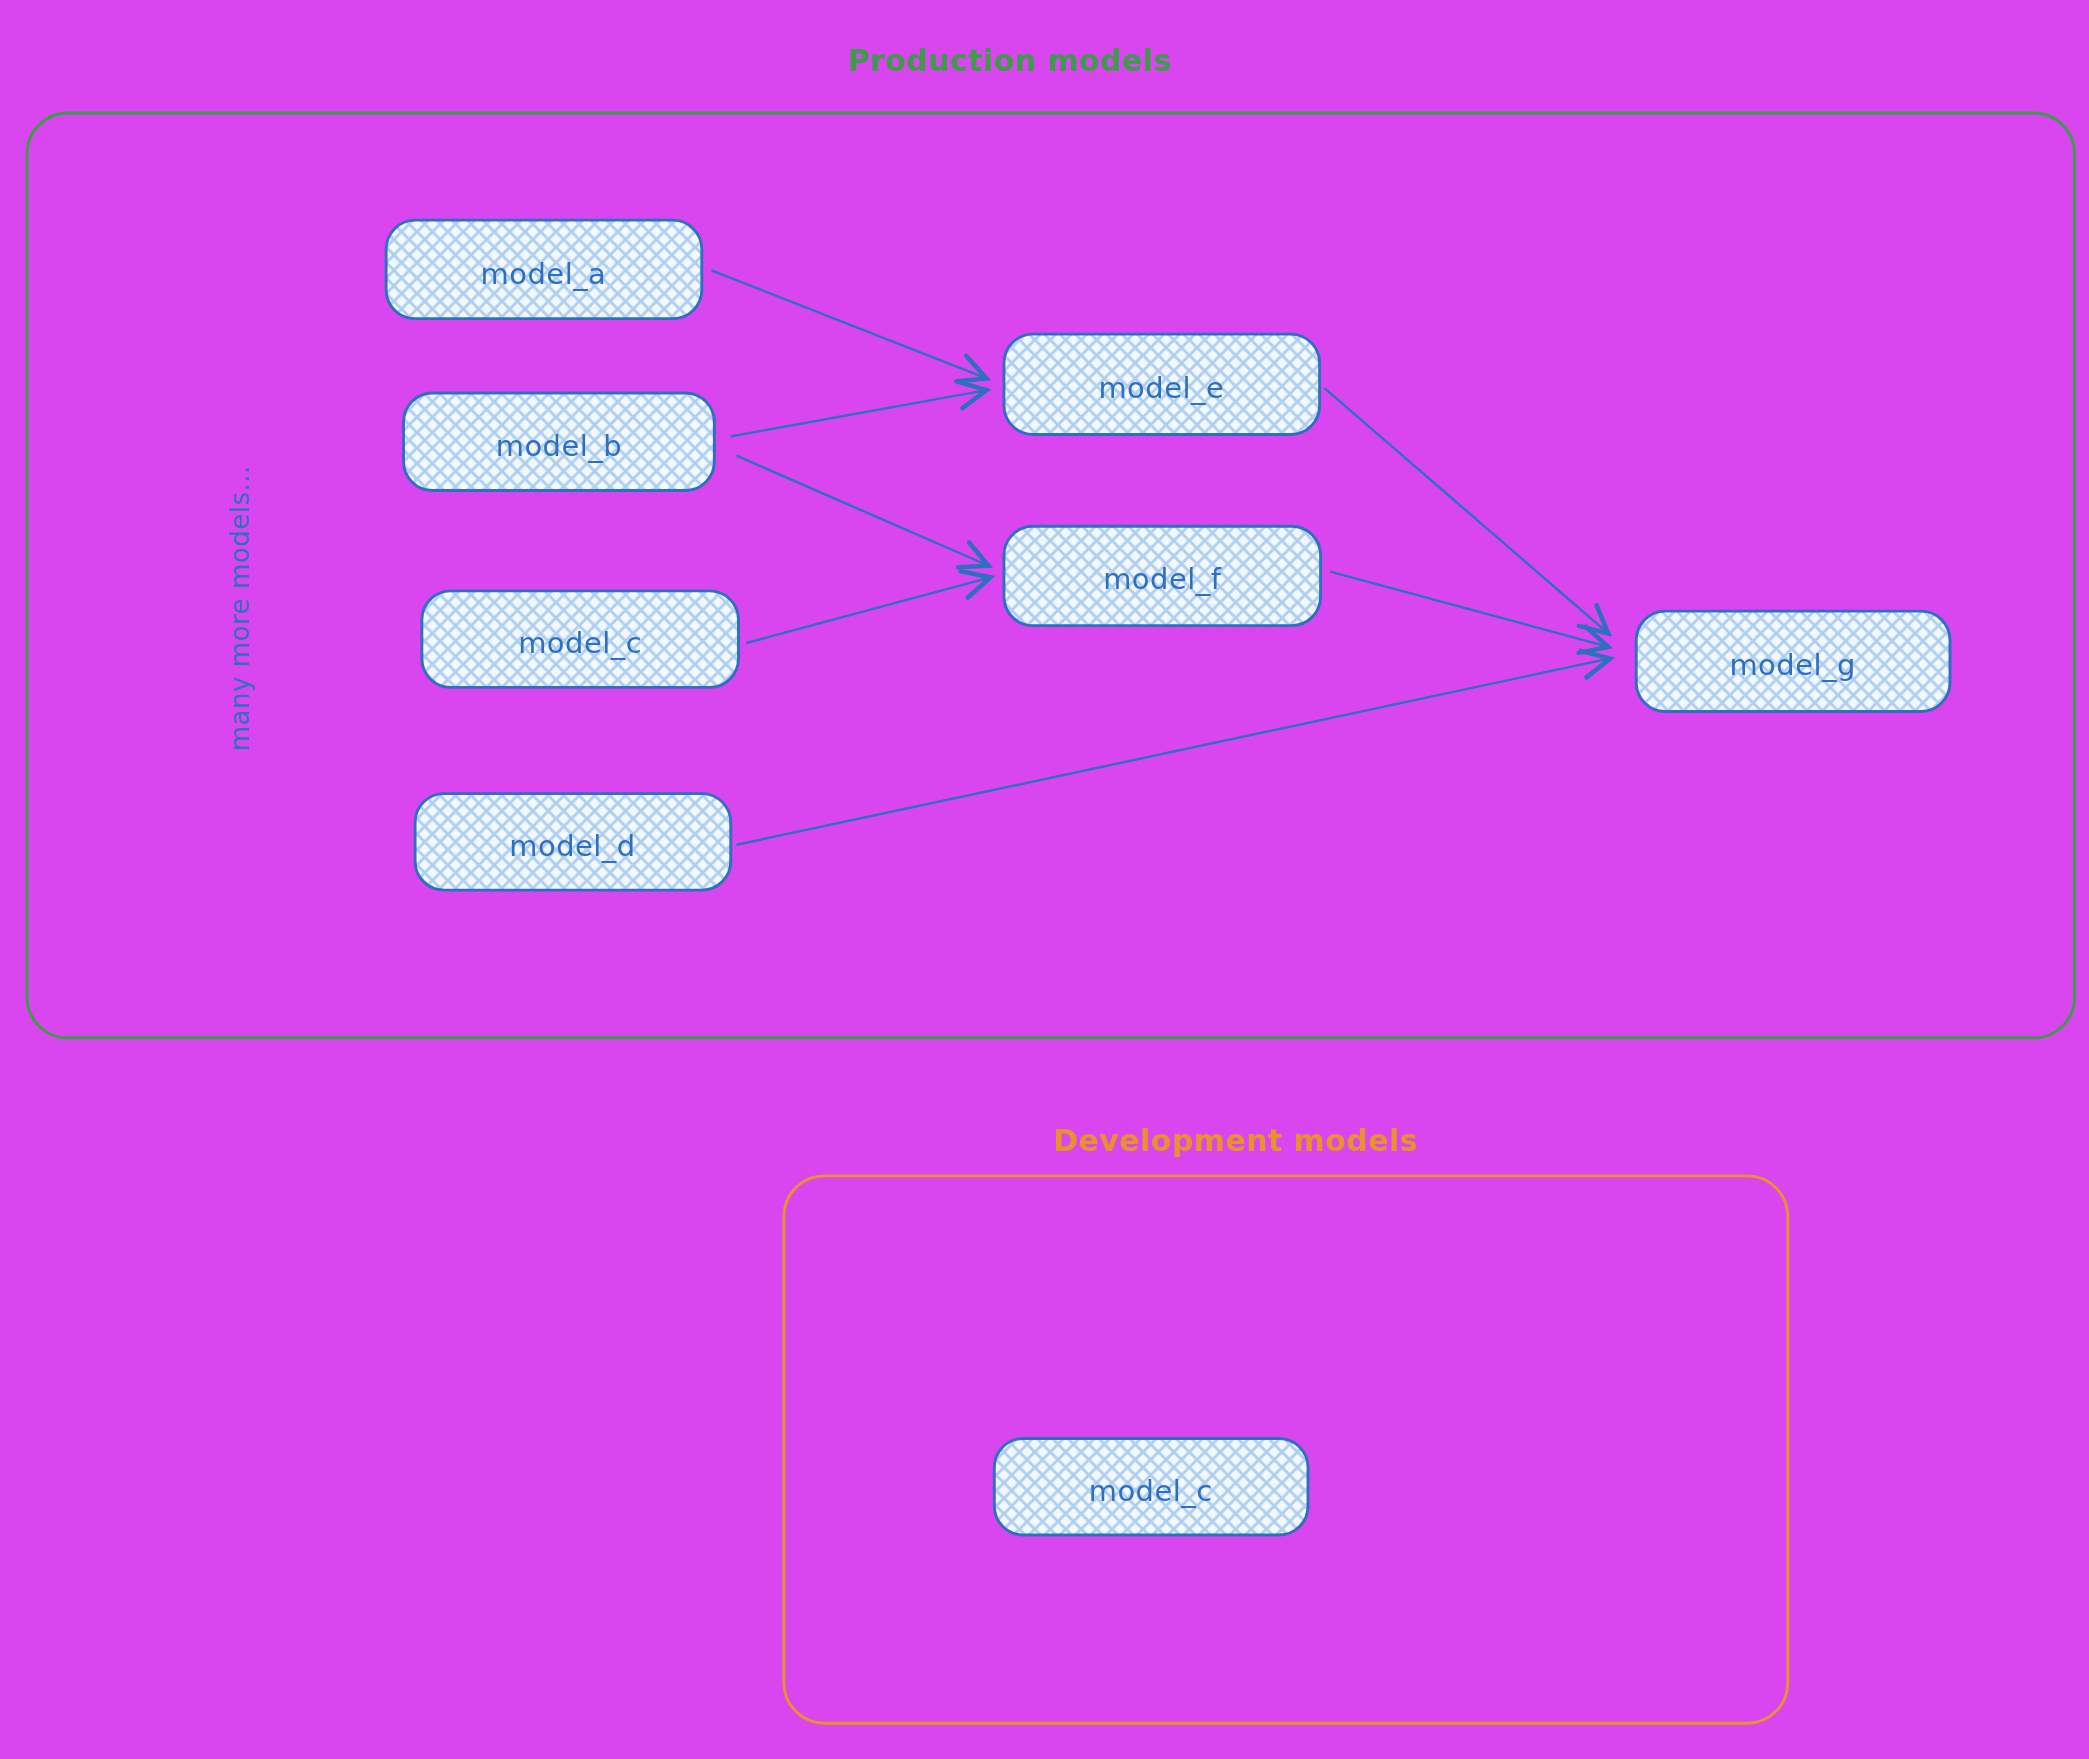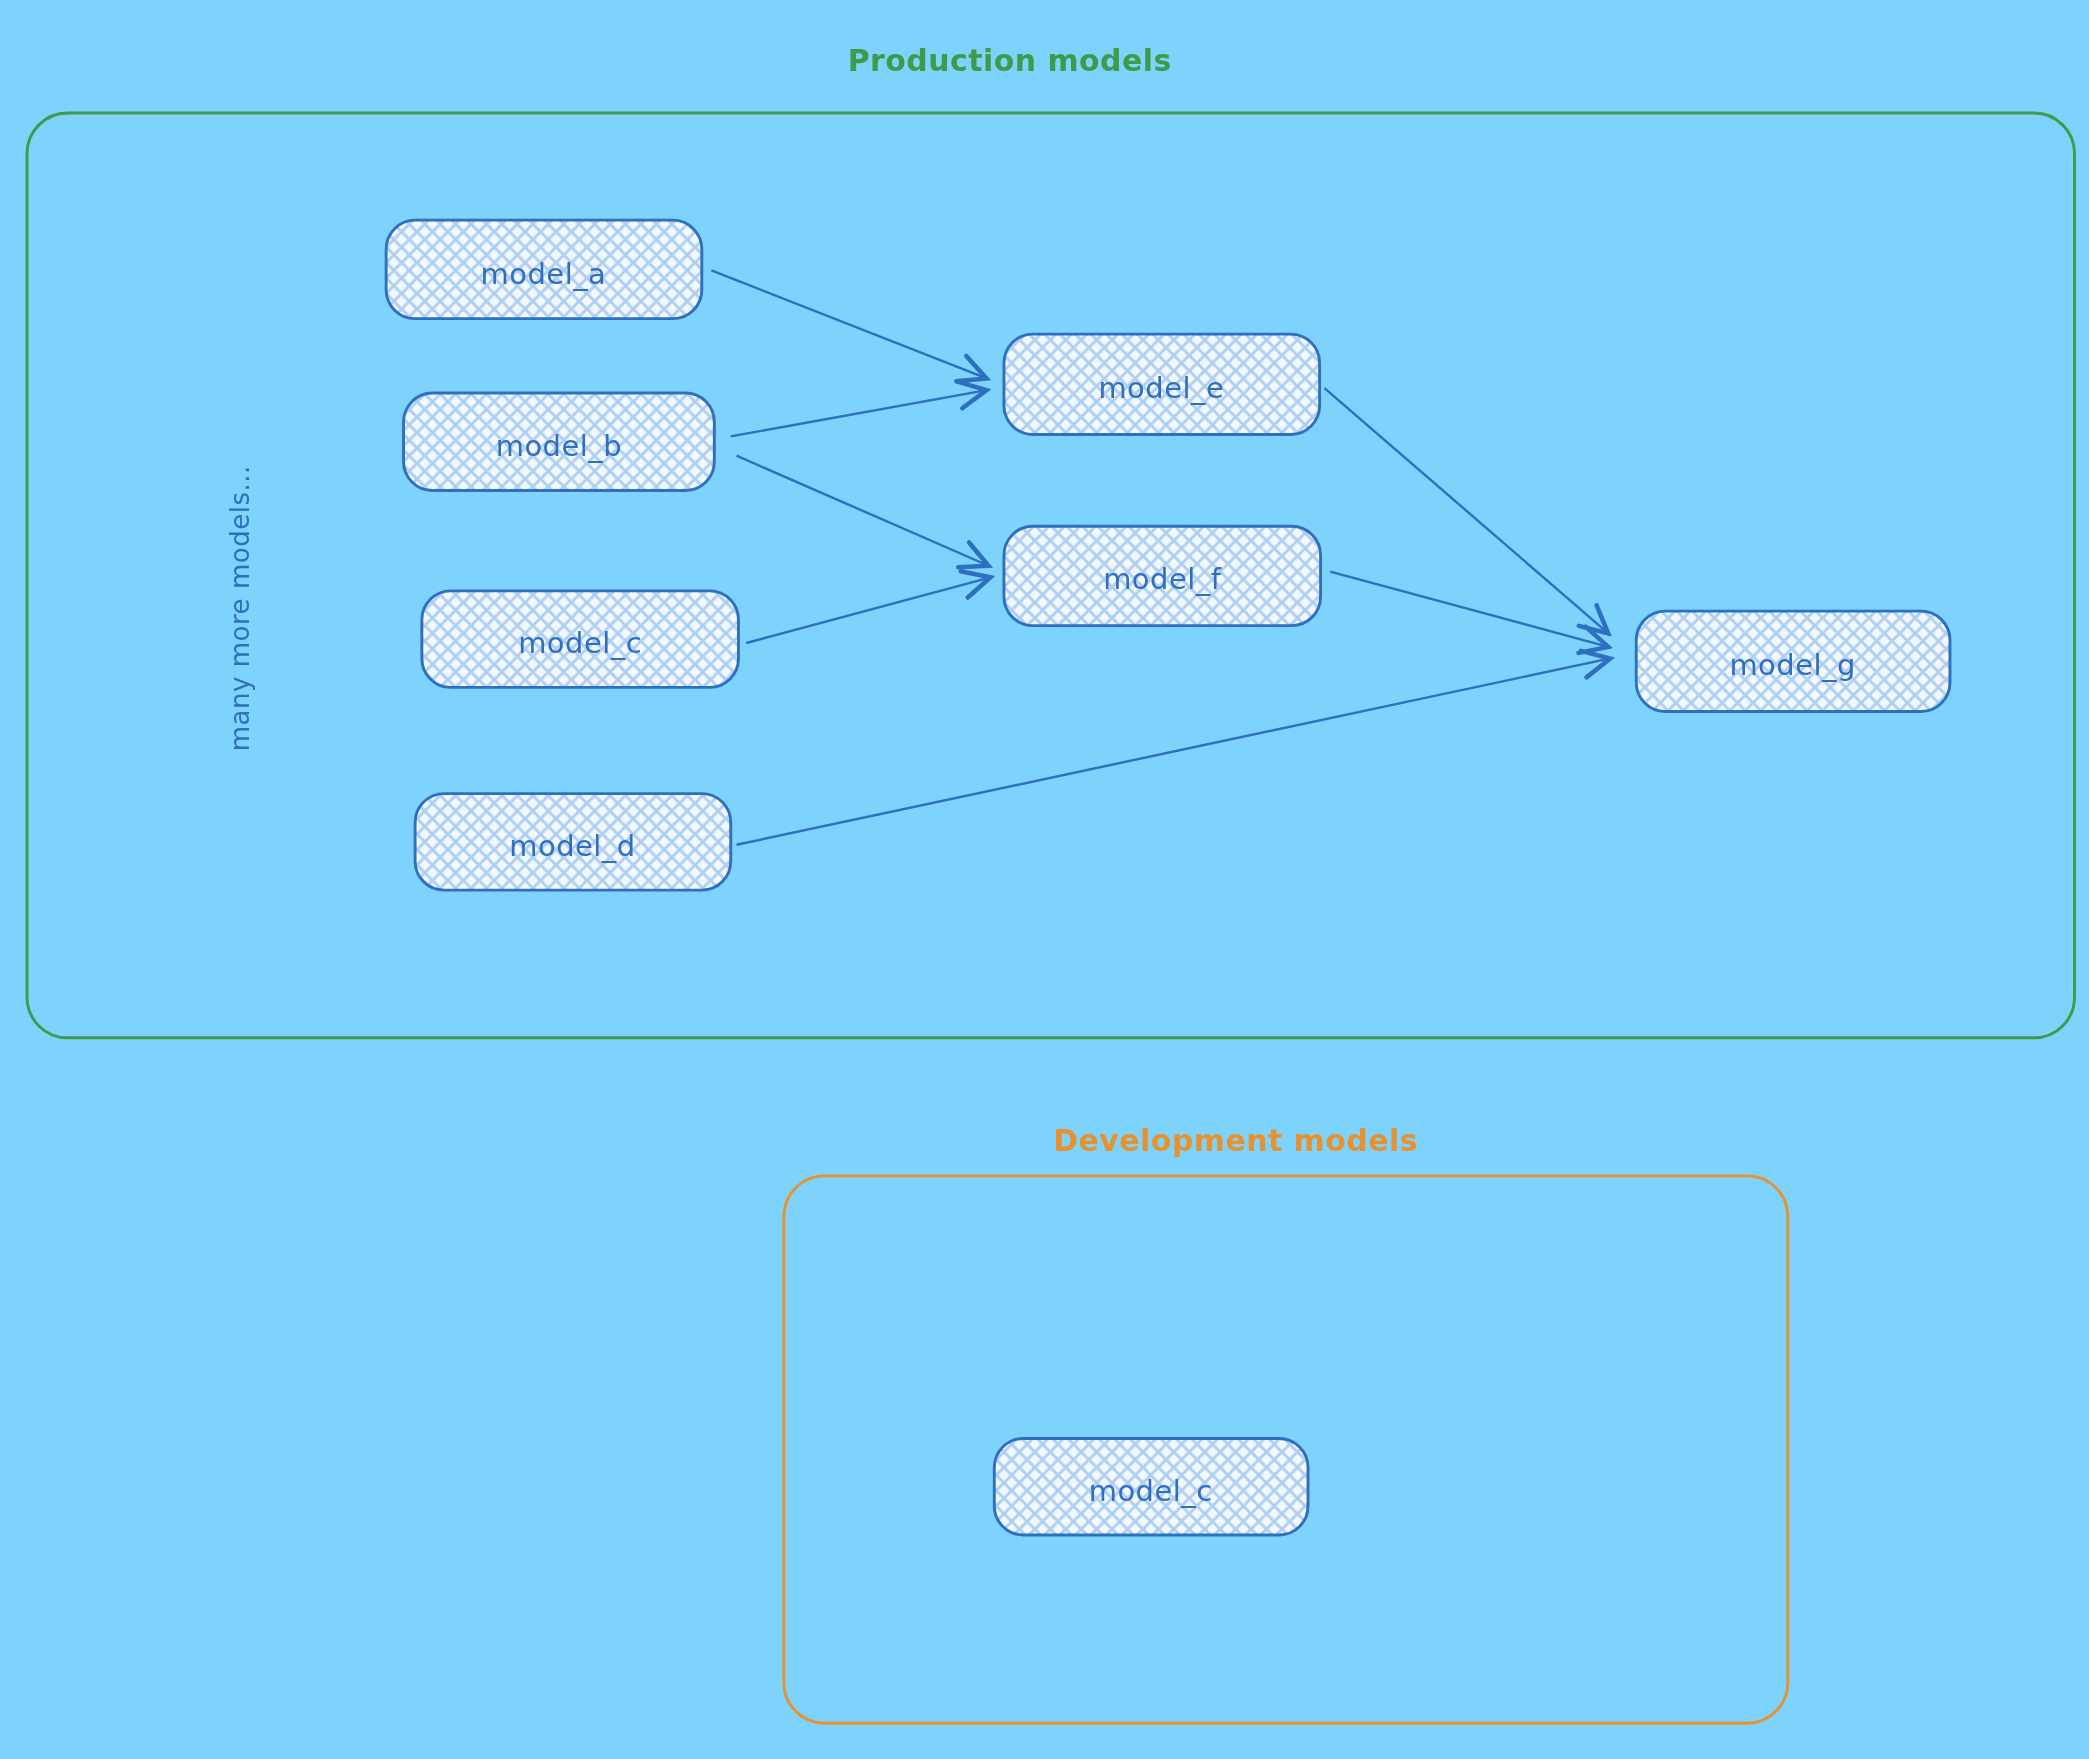--- a/index.html
+++ b/index.html
@@ -5,21 +5,21 @@
   html, body {
     margin: 0;
     padding: 0;
     background: #ffffff;
     font-family: "DejaVu Sans", sans-serif;
   }
   .canvas {
     position: relative;
     width: 2089px;
     height: 1759px;
-    background: #7dd3fc;
+    background: #d946ef;
   }
   svg text {
     font-family: "DejaVu Sans", sans-serif;
     letter-spacing: 0.5px;
   }
   .group-title {
     font-size: 31px;
     font-weight: 600;
   }
   .node-label {

